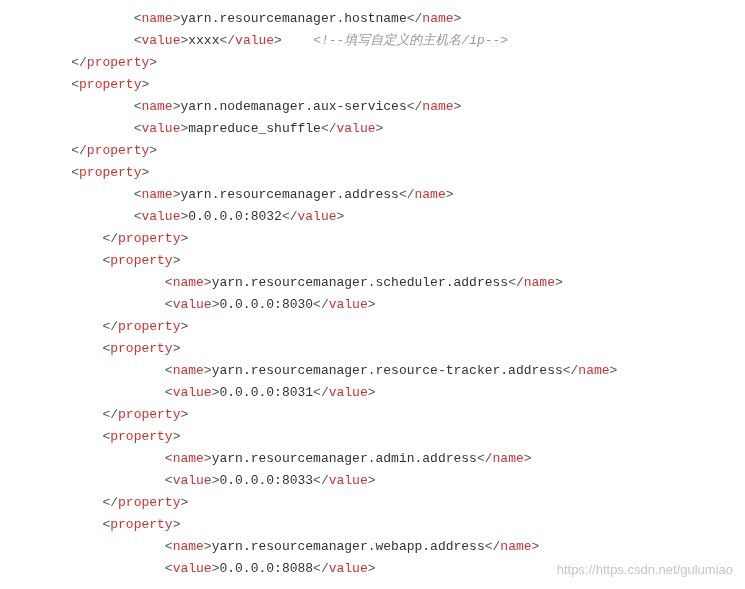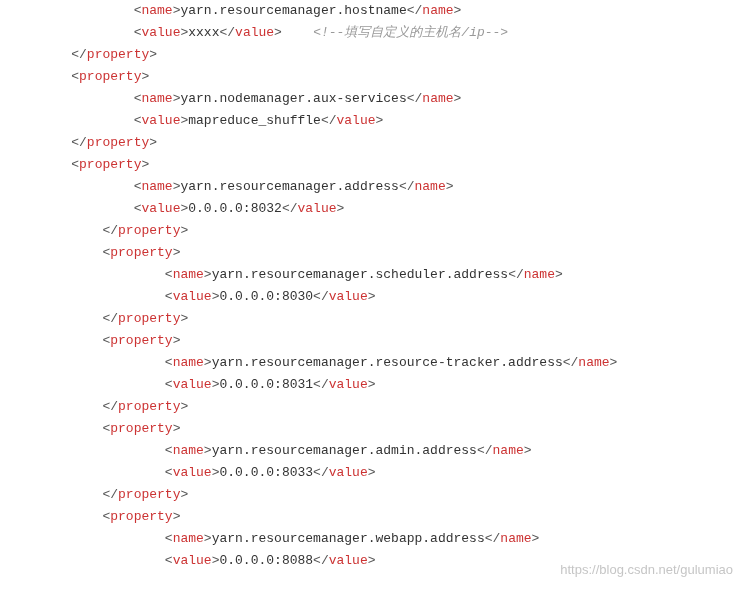--- a/index.html
+++ b/index.html
@@ -9,34 +9,34 @@
     font-family: Consolas, Monaco, "Courier New", monospace;
     font-size: 13px;
     line-height: 22px;
     color: #333;
     width: 745px;
     height: 589px;
     overflow: hidden;
     position: relative;
   }
   .code {
-    padding: 0 0 0 40px;
+    padding: 8px 0 0 40px;
     white-space: pre;
   }
   .t-text { color: #333; }
   .t-tag { color: #cc3333; }
   .t-bracket { color: #555; }
   .t-comment { color: #999; font-style: italic; font-family: Liberation Mono, monospace; }
   .watermark {
     position: absolute;
     bottom: 8px;
     right: 12px;
     color: rgba(150,150,150,0.55);
     font-family: Arial, sans-serif;
     font-size: 13px;
     pointer-events: none;
   }
 </style>
 </head>
 <body>
 
 <div class="code" id="code-container"><div>            <span class="t-bracket">&lt;</span><span class="t-tag">name</span><span class="t-bracket">&gt;</span><span class="t-text">yarn.resourcemanager.hostname</span><span class="t-bracket">&lt;/</span><span class="t-tag">name</span><span class="t-bracket">&gt;</span></div><div>            <span class="t-bracket">&lt;</span><span class="t-tag">value</span><span class="t-bracket">&gt;</span><span class="t-text">xxxx</span><span class="t-bracket">&lt;/</span><span class="t-tag">value</span><span class="t-bracket">&gt;</span>    <span class="t-comment">&lt;!--填写自定义的主机名/ip--&gt;</span></div><div>    <span class="t-bracket">&lt;/</span><span class="t-tag">property</span><span class="t-bracket">&gt;</span></div><div>    <span class="t-bracket">&lt;</span><span class="t-tag">property</span><span class="t-bracket">&gt;</span></div><div>            <span class="t-bracket">&lt;</span><span class="t-tag">name</span><span class="t-bracket">&gt;</span><span class="t-text">yarn.nodemanager.aux-services</span><span class="t-bracket">&lt;/</span><span class="t-tag">name</span><span class="t-bracket">&gt;</span></div><div>            <span class="t-bracket">&lt;</span><span class="t-tag">value</span><span class="t-bracket">&gt;</span><span class="t-text">mapreduce_shuffle</span><span class="t-bracket">&lt;/</span><span class="t-tag">value</span><span class="t-bracket">&gt;</span></div><div>    <span class="t-bracket">&lt;/</span><span class="t-tag">property</span><span class="t-bracket">&gt;</span></div><div>    <span class="t-bracket">&lt;</span><span class="t-tag">property</span><span class="t-bracket">&gt;</span></div><div>            <span class="t-bracket">&lt;</span><span class="t-tag">name</span><span class="t-bracket">&gt;</span><span class="t-text">yarn.resourcemanager.address</span><span class="t-bracket">&lt;/</span><span class="t-tag">name</span><span class="t-bracket">&gt;</span></div><div>            <span class="t-bracket">&lt;</span><span class="t-tag">value</span><span class="t-bracket">&gt;</span><span class="t-text">0.0.0.0:8032</span><span class="t-bracket">&lt;/</span><span class="t-tag">value</span><span class="t-bracket">&gt;</span></div><div>        <span class="t-bracket">&lt;/</span><span class="t-tag">property</span><span class="t-bracket">&gt;</span></div><div>        <span class="t-bracket">&lt;</span><span class="t-tag">property</span><span class="t-bracket">&gt;</span></div><div>                <span class="t-bracket">&lt;</span><span class="t-tag">name</span><span class="t-bracket">&gt;</span><span class="t-text">yarn.resourcemanager.scheduler.address</span><span class="t-bracket">&lt;/</span><span class="t-tag">name</span><span class="t-bracket">&gt;</span></div><div>                <span class="t-bracket">&lt;</span><span class="t-tag">value</span><span class="t-bracket">&gt;</span><span class="t-text">0.0.0.0:8030</span><span class="t-bracket">&lt;/</span><span class="t-tag">value</span><span class="t-bracket">&gt;</span></div><div>        <span class="t-bracket">&lt;/</span><span class="t-tag">property</span><span class="t-bracket">&gt;</span></div><div>        <span class="t-bracket">&lt;</span><span class="t-tag">property</span><span class="t-bracket">&gt;</span></div><div>                <span class="t-bracket">&lt;</span><span class="t-tag">name</span><span class="t-bracket">&gt;</span><span class="t-text">yarn.resourcemanager.resource-tracker.address</span><span class="t-bracket">&lt;/</span><span class="t-tag">name</span><span class="t-bracket">&gt;</span></div><div>                <span class="t-bracket">&lt;</span><span class="t-tag">value</span><span class="t-bracket">&gt;</span><span class="t-text">0.0.0.0:8031</span><span class="t-bracket">&lt;/</span><span class="t-tag">value</span><span class="t-bracket">&gt;</span></div><div>        <span class="t-bracket">&lt;/</span><span class="t-tag">property</span><span class="t-bracket">&gt;</span></div><div>        <span class="t-bracket">&lt;</span><span class="t-tag">property</span><span class="t-bracket">&gt;</span></div><div>                <span class="t-bracket">&lt;</span><span class="t-tag">name</span><span class="t-bracket">&gt;</span><span class="t-text">yarn.resourcemanager.admin.address</span><span class="t-bracket">&lt;/</span><span class="t-tag">name</span><span class="t-bracket">&gt;</span></div><div>                <span class="t-bracket">&lt;</span><span class="t-tag">value</span><span class="t-bracket">&gt;</span><span class="t-text">0.0.0.0:8033</span><span class="t-bracket">&lt;/</span><span class="t-tag">value</span><span class="t-bracket">&gt;</span></div><div>        <span class="t-bracket">&lt;/</span><span class="t-tag">property</span><span class="t-bracket">&gt;</span></div><div>        <span class="t-bracket">&lt;</span><span class="t-tag">property</span><span class="t-bracket">&gt;</span></div><div>                <span class="t-bracket">&lt;</span><span class="t-tag">name</span><span class="t-bracket">&gt;</span><span class="t-text">yarn.resourcemanager.webapp.address</span><span class="t-bracket">&lt;/</span><span class="t-tag">name</span><span class="t-bracket">&gt;</span></div><div>                <span class="t-bracket">&lt;</span><span class="t-tag">value</span><span class="t-bracket">&gt;</span><span class="t-text">0.0.0.0:8088</span><span class="t-bracket">&lt;/</span><span class="t-tag">value</span><span class="t-bracket">&gt;</span></div></div>
-<div class="watermark">https://blog.csdn.net/gulumiao</div>
+<div class="watermark">https://https.csdn.net/gulumiao</div>
 
 </body></html>

